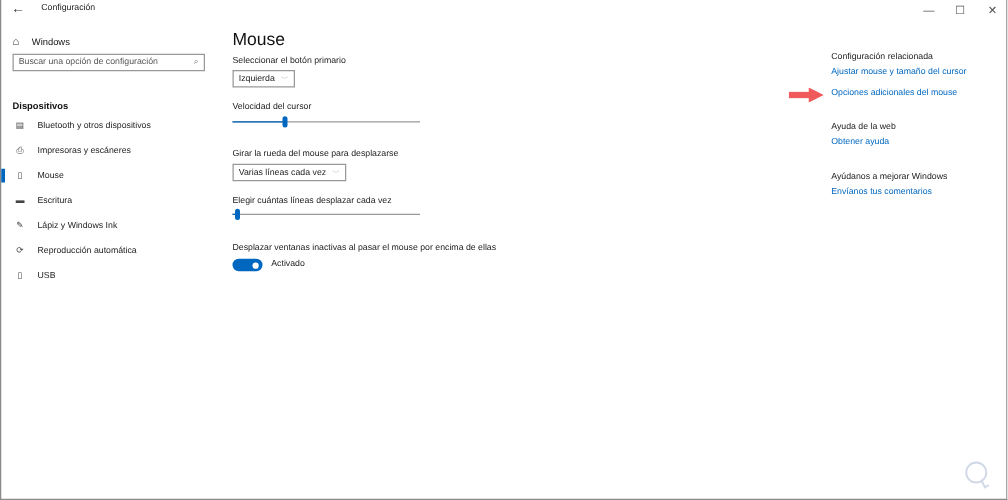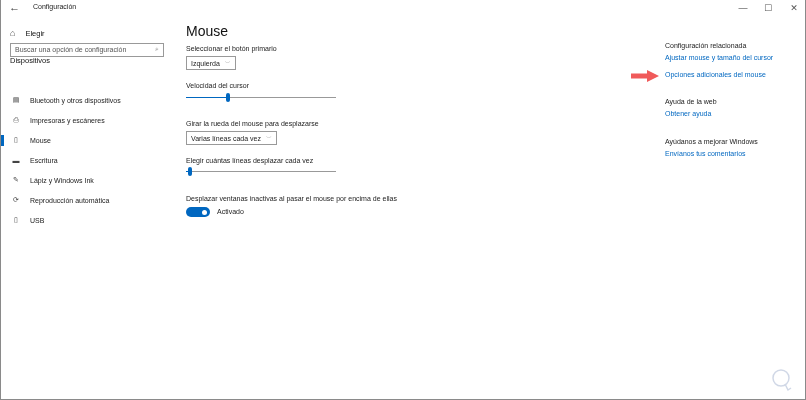--- a/index.html
+++ b/index.html
@@ -14,21 +14,21 @@
   .win-min { left: 727px; }
   .win-max { left: 752px; }
   .win-close { left: 778px; }
 
   
   .sidebar { position: absolute; left: 0; top: 16px; width: 165px; height: 384px; }
   .home { position: absolute; left: 9px; top: 12px; font-size: 7.5px; color: #111; display: flex; align-items: center; gap: 10px; cursor: pointer; }
   .home-icon { font-size: 9px; color: #333; }
   .search { position: absolute; left: 9px; top: 27px; width: 154px; height: 14px; border: 1px solid #999; font-size: 7px; color: #555; padding: 2px 4px; background: #fff; }
   .search-icon { position: absolute; right: 4px; top: 1px; font-size: 7px; color: #777; }
-  .section { position: absolute; left: 9px; top: 40px; font-size: 7.5px; font-weight: normal; color: #111; }
+  .section { position: absolute; left: 9px; top: 64px; font-size: 7.5px; font-weight: bold; color: #111; }
   .nav { position: absolute; left: 0; top: 74px; width: 165px; }
   .nav-item { position: relative; height: 20px; display: flex; align-items: center; padding-left: 10px; font-size: 7px; color: #222; cursor: pointer; }
   .nav-item .ic { width: 10px; font-size: 7px; color: #444; margin-right: 9px; text-align: center; }
   .nav-item.active::before { content: ""; position: absolute; left: 0; top: 5px; width: 3px; height: 11px; background: #0067c0; }
 
   
   .main { position: absolute; left: 185px; top: 16px; width: 400px; }
   .page-title { position: absolute; left: 0; top: 7px; font-size: 14px; color: #111; font-weight: normal; }
   .label { position: absolute; left: 0; font-size: 7px; color: #222; }
   .dropdown { position: absolute; left: 0; height: 14px; border: 1px solid #999; font-size: 7px; color: #222; padding: 0 4px; display: flex; align-items: center; gap: 5px; background: #fff; cursor: pointer; }
@@ -57,21 +57,21 @@
     <span class="back">←</span>
     <span class="app-title">Configuración</span>
     <span class="win-btn win-min">—</span>
     <span class="win-btn win-max">☐</span>
     <span class="win-btn win-close">✕</span>
   </div>
 
   <div class="sidebar">
     <div class="home">
       <span class="home-icon">⌂</span>
-      <span>Elegir</span>
+      <span>Windows</span>
     </div>
     <div class="search">
       <span>Buscar una opción de configuración</span>
       <span class="search-icon">⌕</span>
     </div>
     <div class="section">Dispositivos</div>
     <div class="nav">
       <div class="nav-item">
         <span class="ic">▤</span>
         <span>Bluetooth y otros dispositivos</span>

